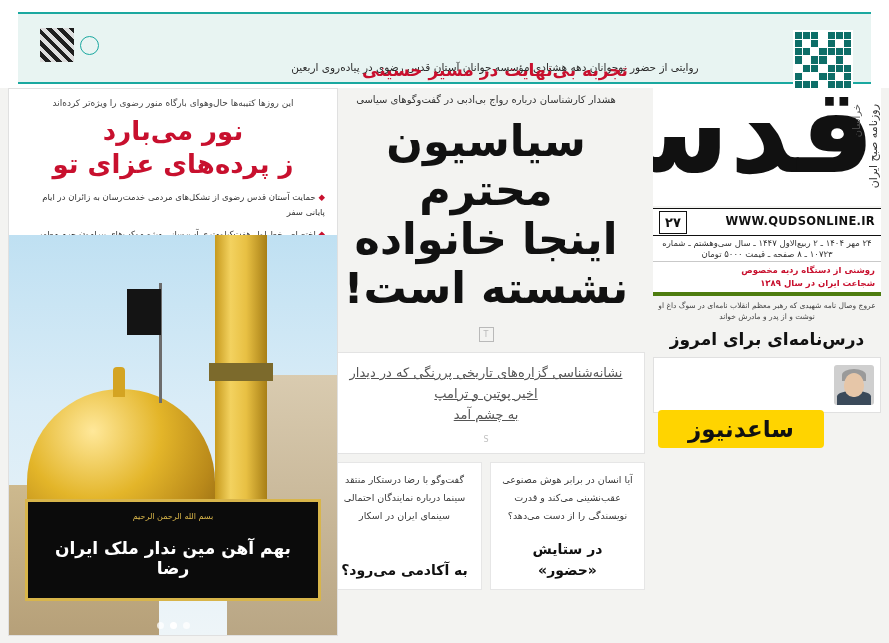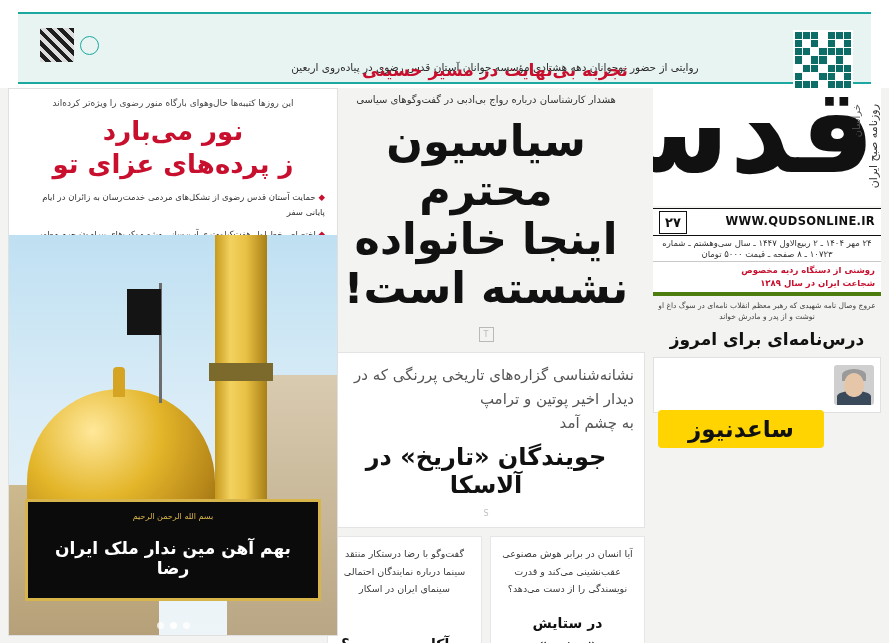--- a/index.html
+++ b/index.html
@@ -366,23 +366,25 @@
     font-size: 8px;
     display: flex; align-items: center; justify-content: center;
   }
   .mid-card {
     margin-top: 10px;
     background: #ffffff;
     border: 1px solid #e3e3e3;
     padding: 10px 10px 8px 10px;
   }
   .mid-card .sub {
-    font-size: 15px;
+    font-size: 13px;
     color: #555;
+    text-align: center;
     line-height: 1.6;
+    text-decoration: underline;
   }
   .mid-card .hl {
     margin-top: 8px;
     font-size: 24px;
     font-weight: bold;
     color: #111;
     text-align: center;
   }
   .mark-s {
     margin: 8px auto 0 auto;
@@ -655,21 +657,20 @@
         <div>سیاسیون محترم</div>
         <div>اینجا خانواده</div>
         <div>نشسته است!</div>
       </div>
 
       <div class="mark-t">T</div>
 
       <div class="mid-card">
         <div class="sub">نشانه‌شناسی گزاره‌های تاریخی پررنگی که در دیدار اخیر پوتین و ترامپ</div>
         <div class="sub">به چشم آمد</div>
-        <div class="hl">جویندگان «تاریخ» در آلاسکا</div>
         <div class="mark-s">S</div>
       </div>
 
       <div class="mid-bottom">
         <div class="mb-col">
           <div class="txt">آیا انسان در برابر هوش مصنوعی عقب‌نشینی می‌کند و قدرت نویسندگی را از دست می‌دهد؟</div>
           <div class="hl2">
             <div>در ستایش</div>
             <div>«حضور»</div>
           </div>

